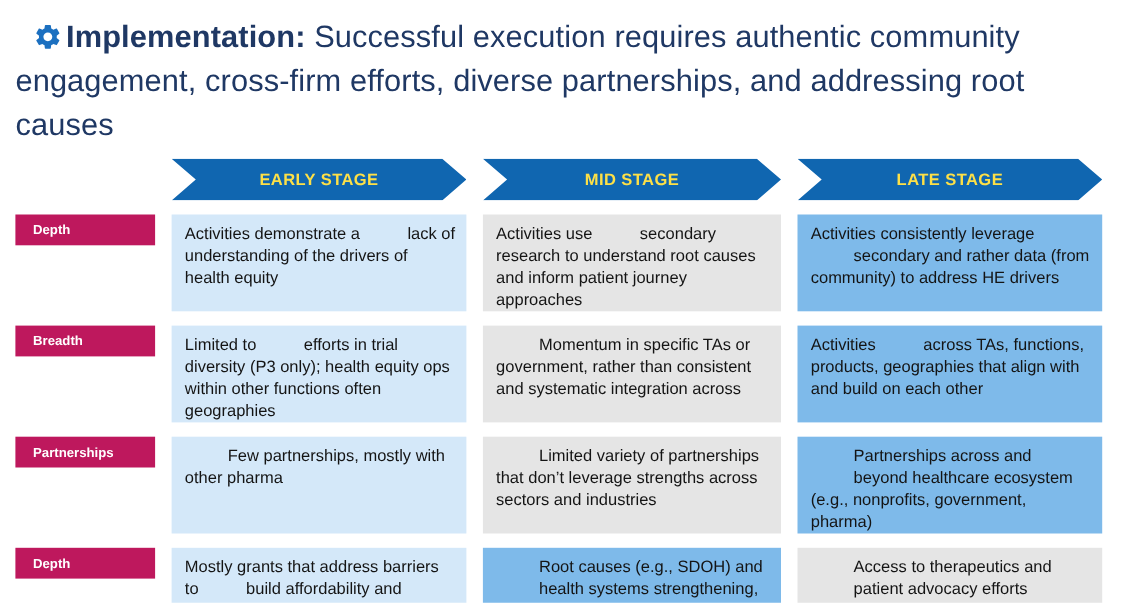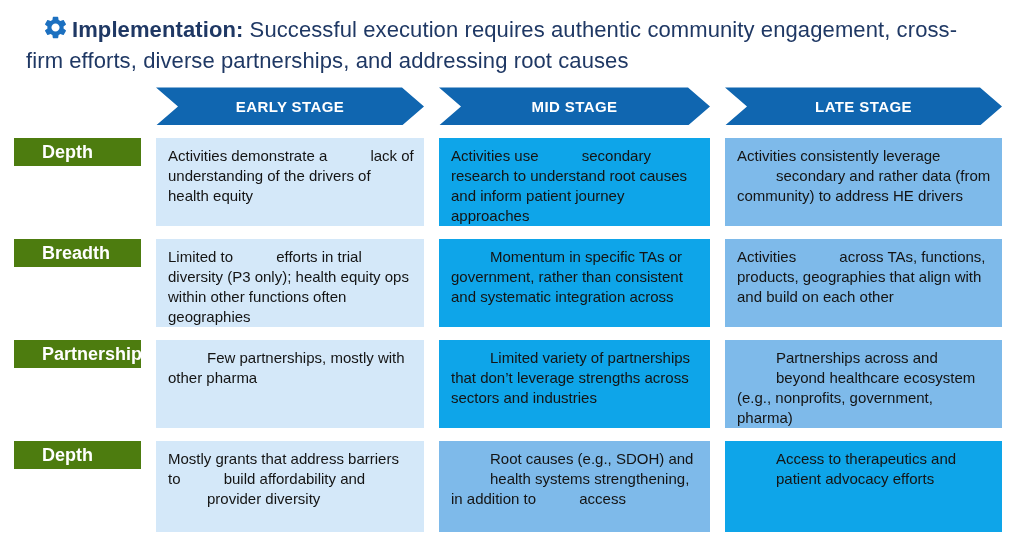--- a/index.html
+++ b/index.html
@@ -6,24 +6,23 @@
   body{
     width:1024px;height:548px;overflow:hidden;
     font-family:"Liberation Sans","DejaVu Sans",sans-serif;
     -webkit-font-smoothing:antialiased;
   }
   .slide{position:relative;width:1024px;height:548px;background:#ffffff;}
 
   
   .title-block{
     padding:14px 30px 0 14px;
-    font-size:22px;line-height:1.42;
+    font-size:28px;line-height:1.42;
     color:#1F3864;
     letter-spacing:.1px;
-    margin-left:12px;
   }
   .title-block .gear{
     display:inline-block;vertical-align:-4px;margin:0 3px 0 16px;
     width:27px;height:27px;
   }
   .title-bold{font-weight:bold;}
 
   
   .matrix{
     margin:11px 0 0 14px;
@@ -31,50 +30,50 @@
     grid-template-columns:127px 268px 271px 277px;
     grid-template-rows:38px 88px 88px 88px 91px;
     column-gap:15px;
     row-gap:13px;
     width:988px;
   }
   .corner{}
 
   .chevron{
     background:#1066B0;
-    color:#ffffff;
+    color:#fde047;
     font-weight:bold;
     font-size:15px;
     letter-spacing:.4px;
     display:flex;align-items:center;justify-content:center;
     clip-path:polygon(0 0, calc(100% - 22px) 0, 100% 50%, calc(100% - 22px) 100%, 0 100%, 22px 50%);
   }
 
   .row-label{
     align-self:start;
     height:28px;
-    background:#4d7c0f;
+    background:#be185d;
     color:#ffffff;
     font-weight:bold;
-    font-size:18px;
+    font-size:12px;
     display:flex;align-items:center;
-    padding-left:28px;
+    padding-left:16px;
     box-sizing:border-box;
   }
 
   .cell{
     font-size:15px;
     line-height:1.33;
     color:#141414;
     padding:8px 10px 6px 12px;
     box-sizing:border-box;
   }
   .cell b{font-weight:normal;margin-left:39px;}
   .col-early{background:#D4E8F9;}
-  .col-mid{background:#0ea5e9;}
+  .col-mid{background:#e5e5e5;}
   .col-late{background:#7EBAEA;}
 </style>
 </head>
 <body>
 
 <div class="slide">
 
   <div class="title-block">
     <svg class="gear" viewBox="0 0 24 24" aria-hidden="true">
       <path fill="#1C70C0" d="M19.14 12.94c.04-.3.06-.61.06-.94 0-.32-.02-.64-.07-.94l2.03-1.58c.18-.14.23-.41.12-.61l-1.92-3.32c-.12-.22-.37-.29-.59-.22l-2.39.96c-.5-.38-1.03-.7-1.62-.94l-.36-2.54c-.04-.24-.24-.41-.48-.41h-3.84c-.24 0-.43.17-.47.41l-.36 2.54c-.59.24-1.13.57-1.62.94l-2.39-.96c-.22-.08-.47 0-.59.22L2.74 8.87c-.12.21-.08.47.12.61l2.03 1.58c-.05.3-.09.63-.09.94s.02.64.07.94l-2.03 1.58c-.18.14-.23.41-.12.61l1.92 3.32c.12.22.37.29.59.22l2.39-.96c.5.38 1.03.7 1.62.94l.36 2.54c.05.24.24.41.48.41h3.84c.24 0 .44-.17.47-.41l.36-2.54c.59-.24 1.13-.56 1.62-.94l2.39.96c.22.08.47 0 .59-.22l1.92-3.32c.12-.22.07-.47-.12-.61l-2.01-1.58zM12 15.6c-1.98 0-3.6-1.62-3.6-3.6s1.62-3.6 3.6-3.6 3.6 1.62 3.6 3.6-1.62 3.6-3.6 3.6z"></path>

